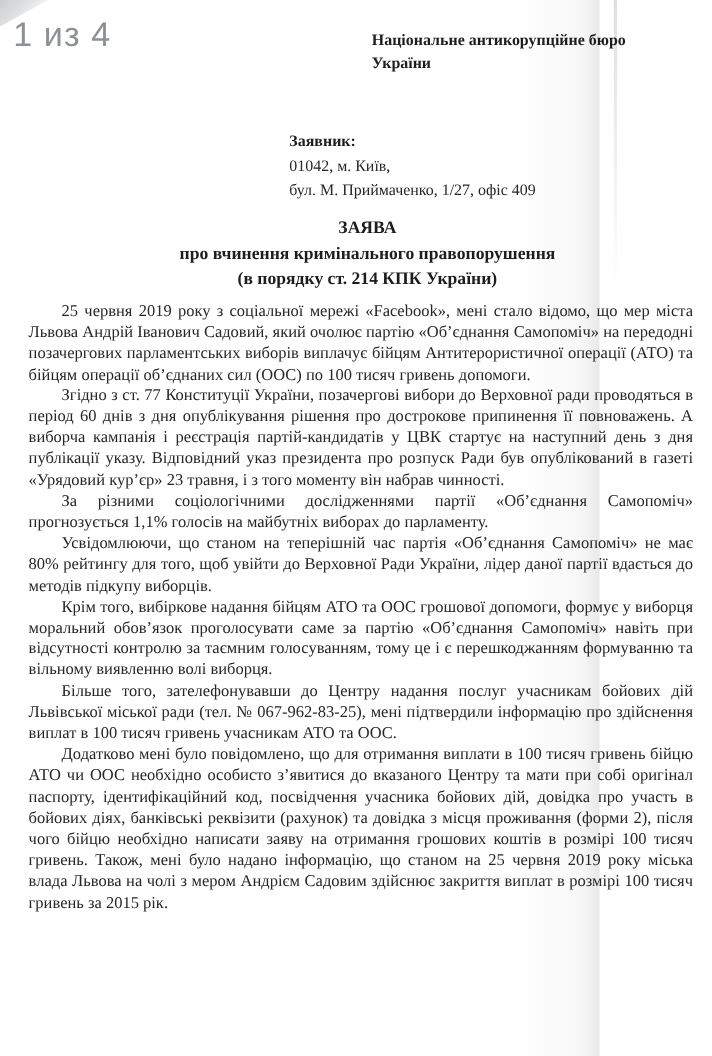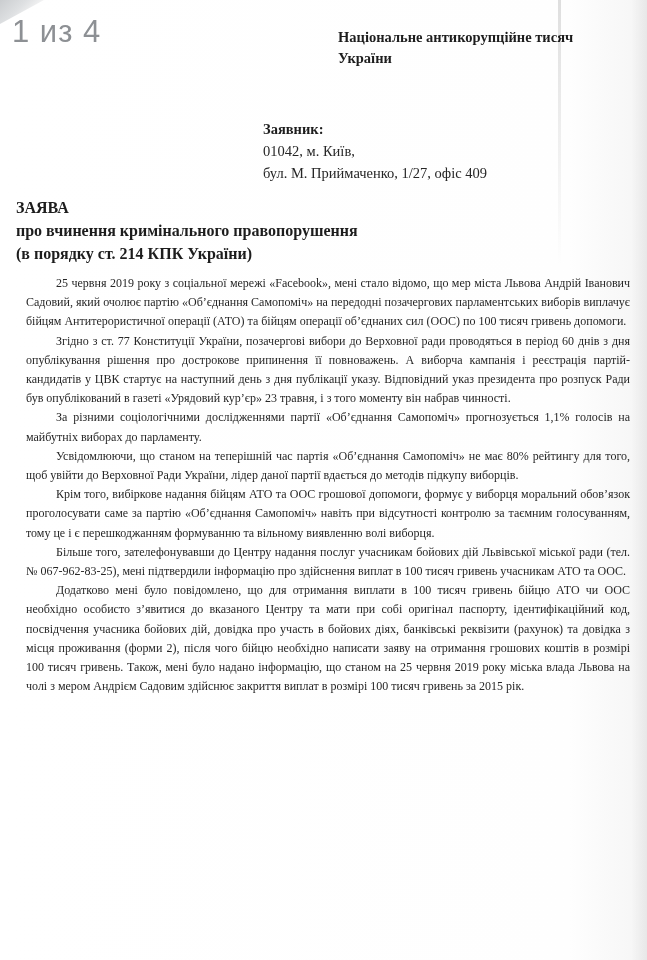--- a/index.html
+++ b/index.html
@@ -2,21 +2,21 @@
 <html><head>
 <meta charset="utf-8">
 <style>
   html, body { margin: 0; padding: 0; }
   body {
     width: 647px; height: 960px; overflow: hidden;
     background: #ffffff;
     font-family: "Liberation Serif", "DejaVu Serif", serif;
   }
   .page {
-    position: relative; width: 647px; height: 960px;
+    position: relative; width: 545px; height: 960px;
     background: linear-gradient(90deg, #ffffff 0%, #fefefe 88%, #f5f5f5 100%);
     color: #262626;
     text-decoration: underline;
   }
   
   .corner-fold {
     position: absolute; top: 0; left: 0; width: 44px; height: 24px;
     background: linear-gradient(135deg, #aeb2b6 0%, #cdd0d3 40%, #f3f3f3 70%, #ffffff 100%);
     clip-path: polygon(0 0, 100% 0, 0 100%);
     opacity: .65;
@@ -40,44 +40,44 @@
   }
   .bold { font-weight: bold; color: #1d1d1d; }
   .applicant-block {
     position: absolute; left: 263px; top: 96px; width: 370px;
     font-size: 14.5px; line-height: 22px;
   }
   .applicant-row { display: flex; }
   .applicant-label { width: 67px; margin-top: 22px; }
   .applicant-addr { }
   .title-block {
-    position: absolute; left: 16px; top: 196px; width: 604px;
-    text-align: left; font-weight: bold; color: #1d1d1d;
+    position: absolute; left: 32px; top: 196px; width: 604px;
+    text-align: center; font-weight: bold; color: #1d1d1d;
     font-size: 16px; line-height: 23px;
   }
   .body-text {
     position: absolute; left: 26px; top: 274px; width: 604px;
-    font-size: 12px; line-height: 19.2px;
+    font-size: 15px; line-height: 19.2px;
     text-align: justify;
   }
   .body-text p { margin: 0; text-indent: 30px; }
 </style>
 </head>
 <body>
 
 <div class="page">
 
   <div class="corner-fold"></div>
   <div class="crease"></div>
   <div class="edge-shade"></div>
 
   <div class="page-indicator">1 из 4</div>
 
   <div class="recipient-block">
-    <div class="bold">Національне антикорупційне тисяч</div>
+    <div class="bold">Національне антикорупційне бюро</div>
     <div class="bold">України</div>
   </div>
 
   <div class="applicant-block">
     <div class="applicant-row">
       <span class="bold applicant-label">Заявник:</span>
     </div>
     <div class="applicant-addr">01042, м. Київ,</div>
     <div class="applicant-addr">бул. М. Приймаченко, 1/27, офіс 409</div>
   </div>

